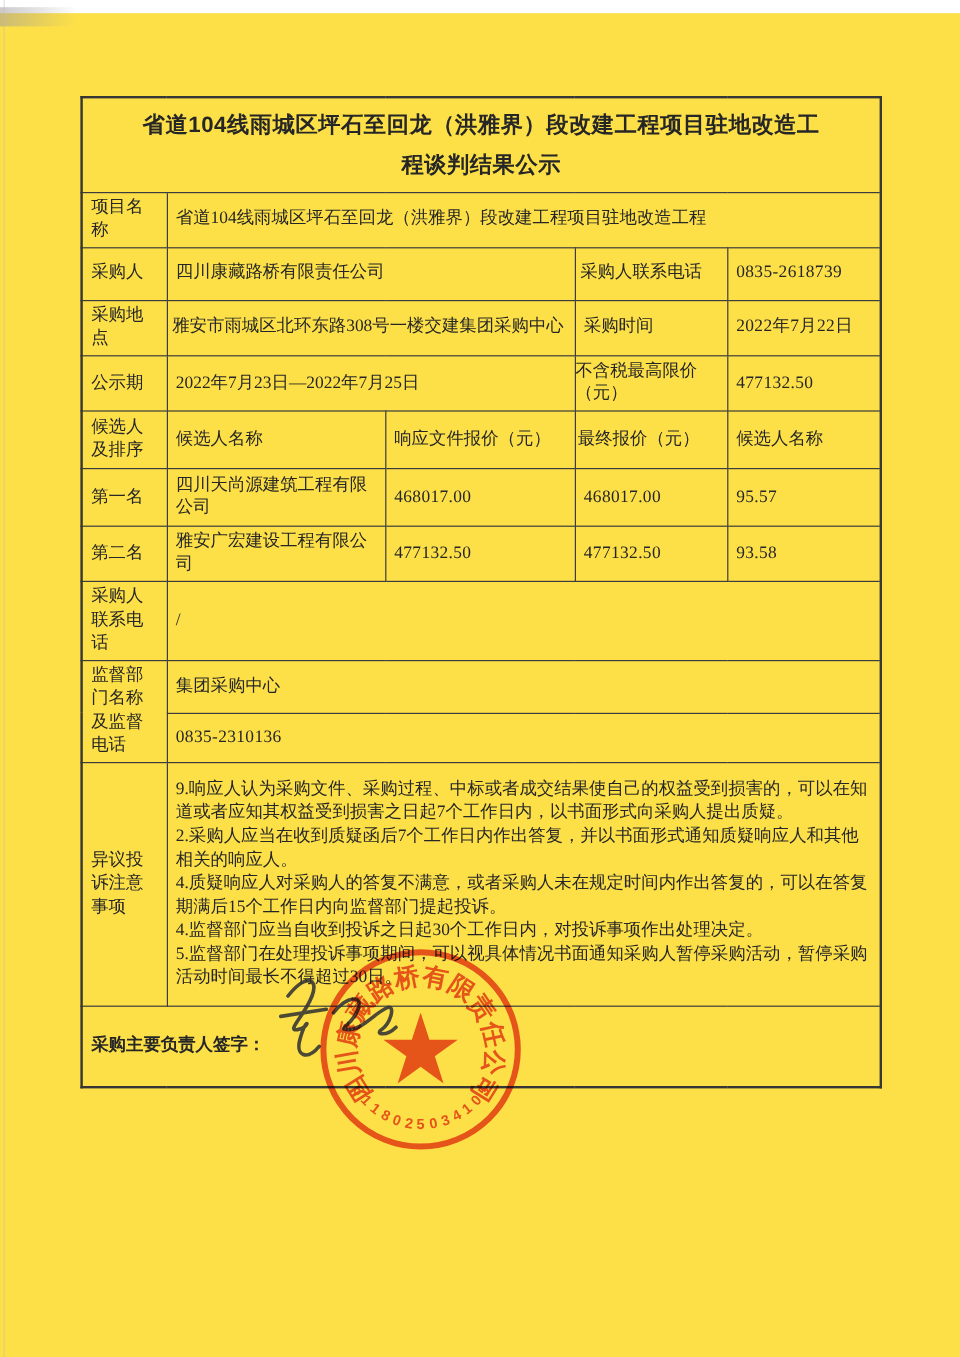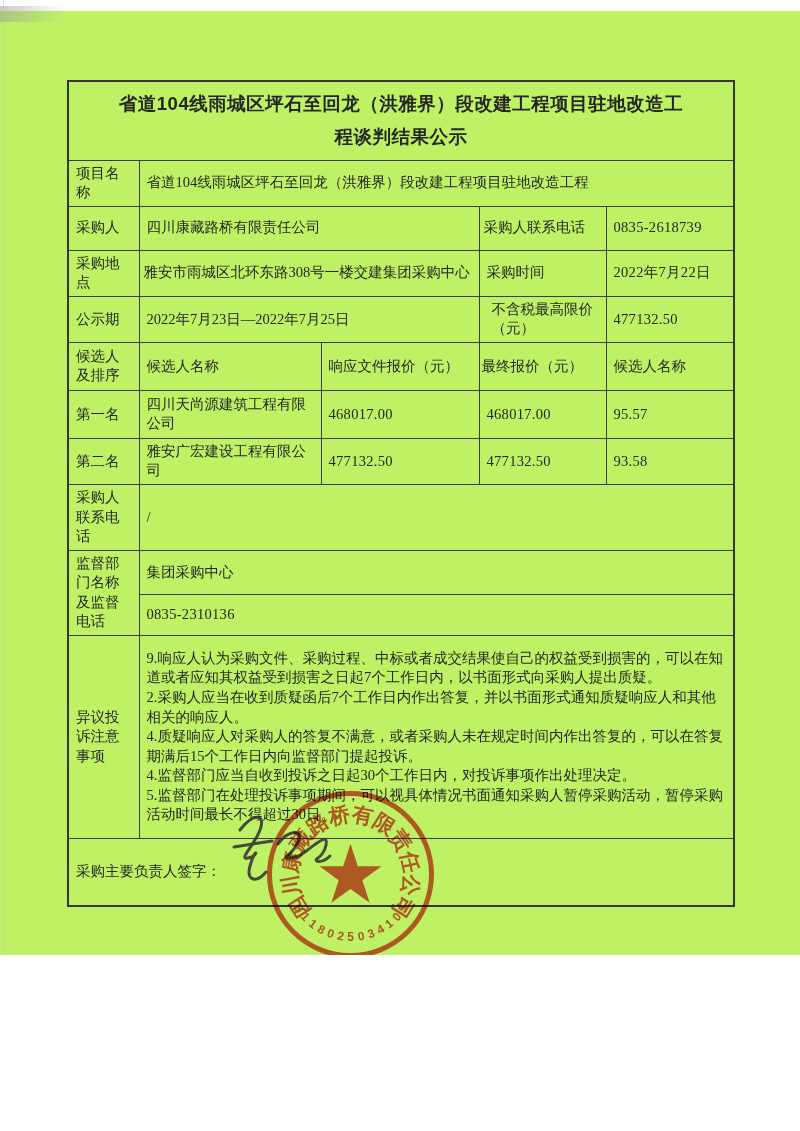--- a/index.html
+++ b/index.html
@@ -2,22 +2,22 @@
 <html style="--stamp: #e23b2e;"><head>
 <meta charset="utf-8">
 <style>
   * { margin: 0; padding: 0; box-sizing: border-box; }
   html, body { background: #ffffff; }
   body { font-family: "Liberation Serif", "DejaVu Serif", serif; }
 
   .page {
     position: relative;
     width: 800px;
-    height: 955px;
-    background: #bef264;
+    height: 1131px;
+    background: #fde047;
     overflow: hidden;
     color: #262626;
   }
   .top-strip {
     position: absolute; top: 0; left: 0; width: 100%; height: 11px;
     background: #ffffff;
   }
   .corner-smudge-tl {
     position: absolute; top: 6px; left: 0; width: 90px; height: 16px;
     background: linear-gradient(100deg, rgba(160,156,156,.55), rgba(160,156,156,0) 70%);
@@ -56,21 +56,21 @@
     letter-spacing: .5px;
   }
   .label-cell { padding: 3px 5px; margin-left: 37px; }
   .num { font-size: 14.5px; letter-spacing: .3px; }
   .notice-cell {
     font-size: 14.3px;
     line-height: 1.5;
     padding: 6px 9px;
     vertical-align: middle;
   }
-  .sign-cell { padding-left: 12px; font-size: 15px; }
+  .sign-cell { padding-left: 12px; font-size: 15px; font-weight: bold; }
 
   
   .stamp {
     position: absolute; left: 267px; top: 791px;
     width: 167px; height: 167px;
     border: 5px solid var(--stamp, #e23b2e);
     border-radius: 50%;
     opacity: .82;
     mix-blend-mode: multiply;
     pointer-events: none;
@@ -142,21 +142,21 @@
     <tr style="height:46px">
       <td class="label-cell">采购地点</td>
       <td colspan="2" style="padding:3px 4px">雅安市雨城区北环东路308号一楼交建集团采购中心</td>
       <td class="c">采购时间</td>
       <td class="c num">2022年7月22日</td>
     </tr>
 
     <tr style="height:46px">
       <td class="label-cell">公示期</td>
       <td colspan="2" class="c">2022年7月23日—2022年7月25日</td>
-      <td class="c" style="padding:3px 12px">不含税最高限价（元）</td>
+      <td class="c" style="padding:3px 0">不含税最高限价（元）</td>
       <td class="c num">477132.50</td>
     </tr>
 
     <tr style="height:48px">
       <td class="label-cell">候选人及排序</td>
       <td class="c">候选人名称</td>
       <td class="c">响应文件报价（元）</td>
       <td class="c" style="padding:3px 2px">最终报价（元）</td>
       <td class="c">候选人名称</td>
     </tr>

